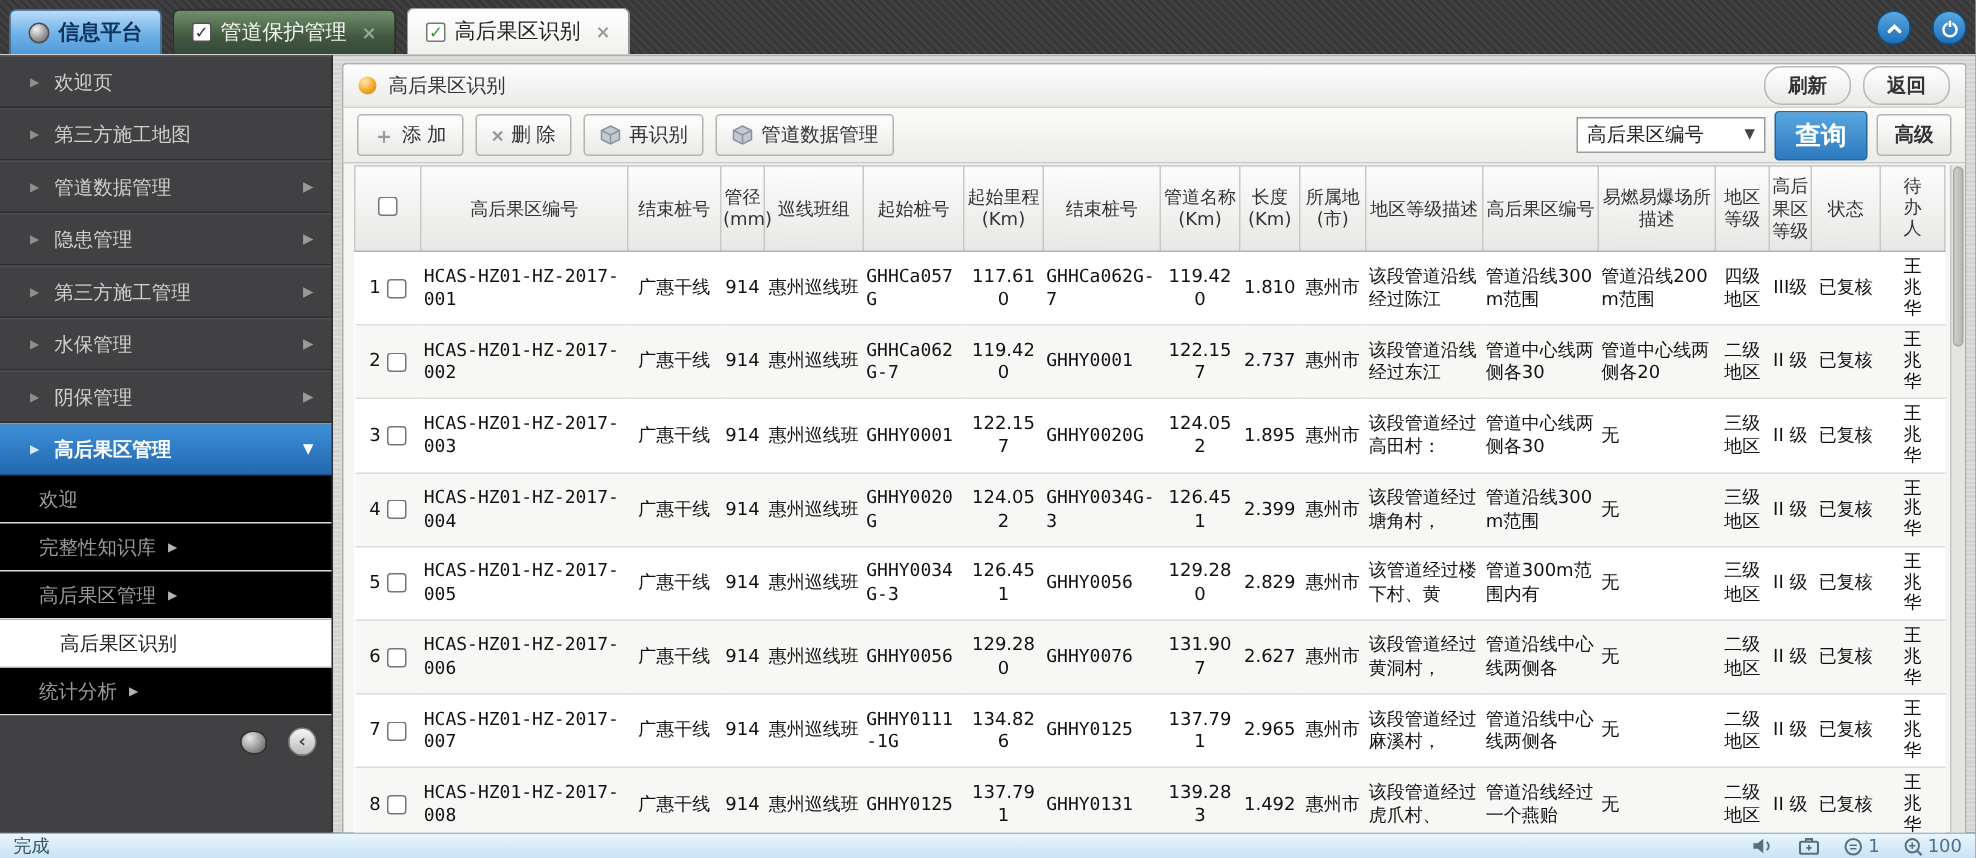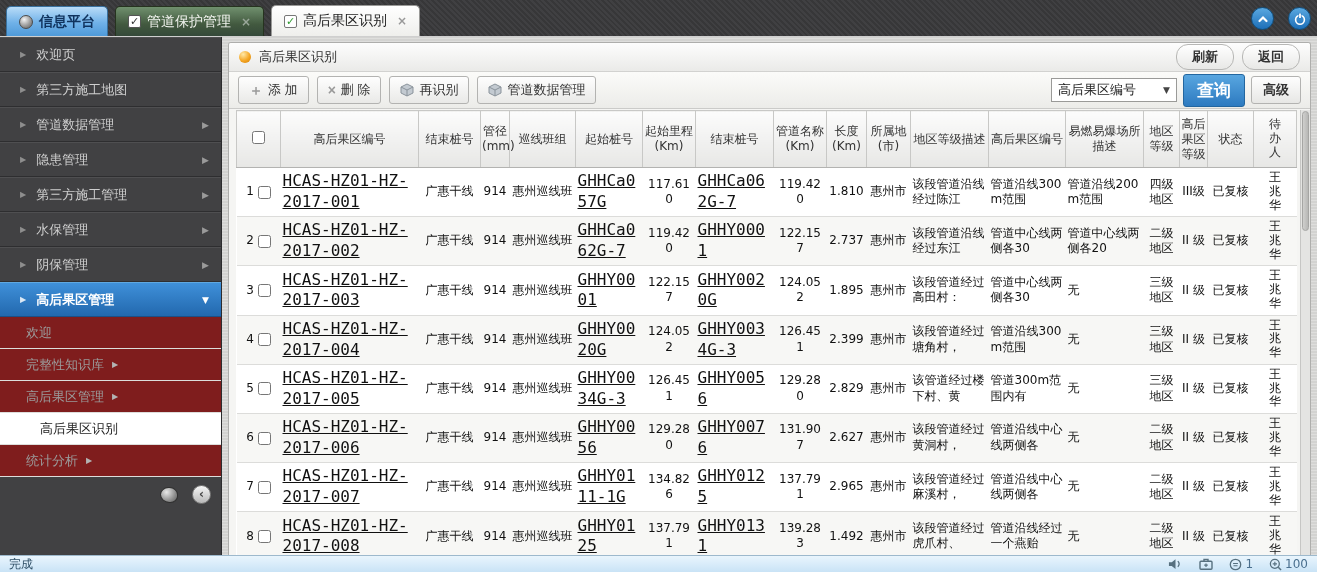--- a/index.html
+++ b/index.html
@@ -35,21 +35,21 @@
   .sidebar { width:222px; flex:0 0 auto; background:#414143; display:flex; flex-direction:column; border-right:1px solid #2c2c2e; }
   .side-item { height:35px; display:flex; align-items:center; padding:0 12px 0 20px;
     color:#cfcfcf; font-size:13px; border-bottom:1px solid #2e2e30; border-top:1px solid #4f4f51; cursor:pointer; }
   .side-item .bullet { font-size:8px; color:#8e8e8e; margin-right:10px; }
   .side-item .s-arrow { margin-left:auto; font-size:9px; color:#9a9a9a; }
   .side-item.selected { background:linear-gradient(#45a (0,0,0) ,#000); }
   .side-item.selected { background:linear-gradient(#3f90d9,#2268ae); color:#fff; font-weight:bold;
     border-top:1px solid #5fa8e0; border-bottom:1px solid #1c4f86; }
   .side-item.selected .bullet { color:#dce9f5; }
   .side-item.selected .s-arrow { color:#fff; }
-  .side-sub { background:#7f1d1d; }
+  .side-sub { background:#000000; }
   .sub-item { height:32px; display:flex; align-items:center; padding:0 12px 0 26px;
     color:#9b9b9b; font-size:13px; border-bottom:1px solid #dddddb; cursor:pointer; }
   .sub-item .sub-arrow { font-size:8px; color:#b3b3b3; margin-left:8px; }
   .sub-item.active { background:#ffffff; color:#222; padding-left:40px; }
   .side-bottom { flex:1 1 auto; background:#414143; position:relative; }
   .side-tools { position:absolute; top:8px; right:10px; display:flex; gap:14px; align-items:center; }
   .palette-icon { width:18px; height:16px; border-radius:50% 50% 45% 55%;
     background:radial-gradient(circle at 35% 30%, #e8e8e8, #8f8f8f 60%, #5a5a5a); border:1px solid #303030; }
   .collapse-btn { width:19px; height:19px; border-radius:50%; background:linear-gradient(#f5f5f5,#b9b9b9);
     border:1px solid #7d7d7d; color:#444; font-weight:bold; font-size:12px; line-height:17px; text-align:center; cursor:pointer; }
@@ -90,21 +90,21 @@
   .table-zone { flex:1 1 auto; position:relative; margin:1px 0 0 7px; min-height:0; overflow:hidden; background:#f5f5f3; }
   table { border-collapse:collapse; table-layout:fixed; width:1060px; background:#fff; }
   thead th { height:57px; background:linear-gradient(#fcfcfc,#e7e7e5); border-right:1px solid #c8c8c6;
     border-bottom:1px solid #b3b3b1; border-top:1px solid #c8c8c6; font-weight:normal; font-size:12px;
     color:#333; text-align:center; vertical-align:middle; padding:2px 1px; line-height:1.25; cursor:pointer; }
   thead th:first-child { border-left:1px solid #c8c8c6; }
   tbody td { height:48px; font-size:12px; color:#111; vertical-align:middle; text-align:center;
     padding:3px 2px; border-bottom:1px solid #dcdcda; line-height:1.3; word-break:break-all; }
   tbody tr:nth-child(even) td { background:#f7f7f5; }
   td.al, th.al { text-align:left; }
-  .mono { font-family:"DejaVu Sans Mono", monospace; font-size:16px;text-decoration:underline; }
+  .mono { font-family:"DejaVu Sans Mono", monospace; font-size:12px; }
   .idx-cell { display:flex; align-items:center; justify-content:center; gap:4px; }
   input[type=checkbox] { width:13px; height:13px; margin:0; cursor:pointer; }
   .vert { display:inline-block; width:13px; word-break:break-all; line-height:1.15; }
   .vscroll { position:absolute; top:0; right:0; bottom:0; width:10px; background:#e4e4e2;
     border-left:1px solid #c6c6c4; }
   .vthumb { position:absolute; top:1px; left:1px; right:1px; height:120px; border-radius:4px;
     background:linear-gradient(90deg,#cfcfcd,#b7b7b5); border:1px solid #a5a5a3; cursor:pointer; }
 
   
   .statusbar { height:17px; flex:0 0 auto; background:linear-gradient(#e9f5fd,#c9e3f6);

